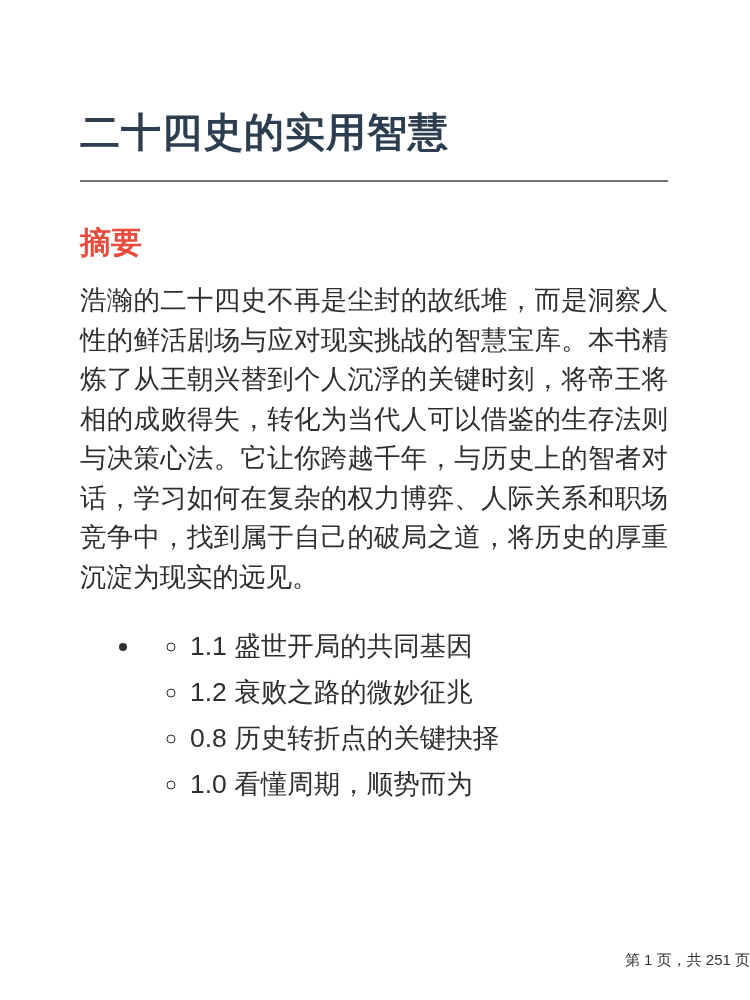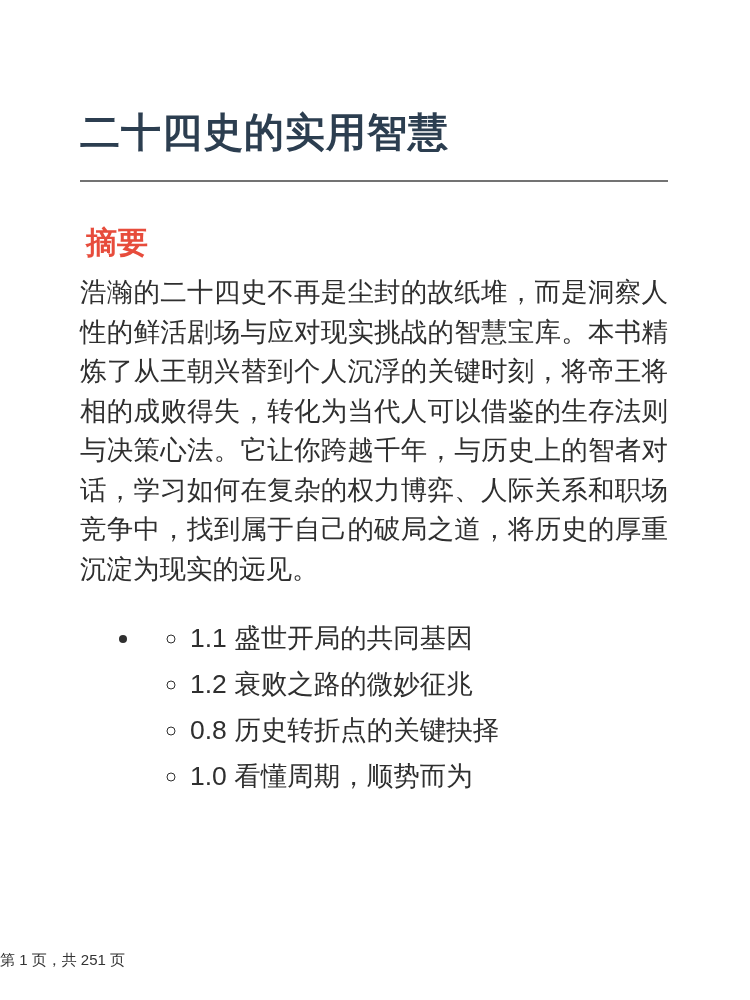--- a/index.html
+++ b/index.html
@@ -22,23 +22,23 @@
     padding-bottom: 24px;
     border-bottom: 2px solid #737373;
     letter-spacing: 1px;
   }
   .section-heading {
     font-size: 31px;
     font-weight: bold;
     color: #e74c3c;
     line-height: 1.2;
   }
-  .abstract-heading { margin-top: 42px; margin-left: 6px; }
+  .abstract-heading { margin-top: 42px; }
   .abstract-body {
-    margin-top: 12px;
+    margin-top: 20px;
     font-size: 26.5px;
     line-height: 39.5px;
     text-align: justify;
     color: #2f2f2f;
     font-family: Liberation Serif, serif;
   }
   .toc-heading { margin-top: 46px; }
   ul.toc-list {
     margin-top: 34px;
     padding-left: 62px;
@@ -54,21 +54,21 @@
   }
   ul.toc-sublist > li {
     line-height: 1.2;
     margin-bottom: 14px;
   }
   .page-footer {
     position: absolute;
     left: 0;
     right: 0;
     bottom: 30px;
-    text-align: left;
+    text-align: right;
     font-size: 15px;
     color: #333333;
   }
 </style>
 </head>
 <body>
 
 <div class="page">
 
   <h1 class="doc-title">二十四史的实用智慧</h1>

